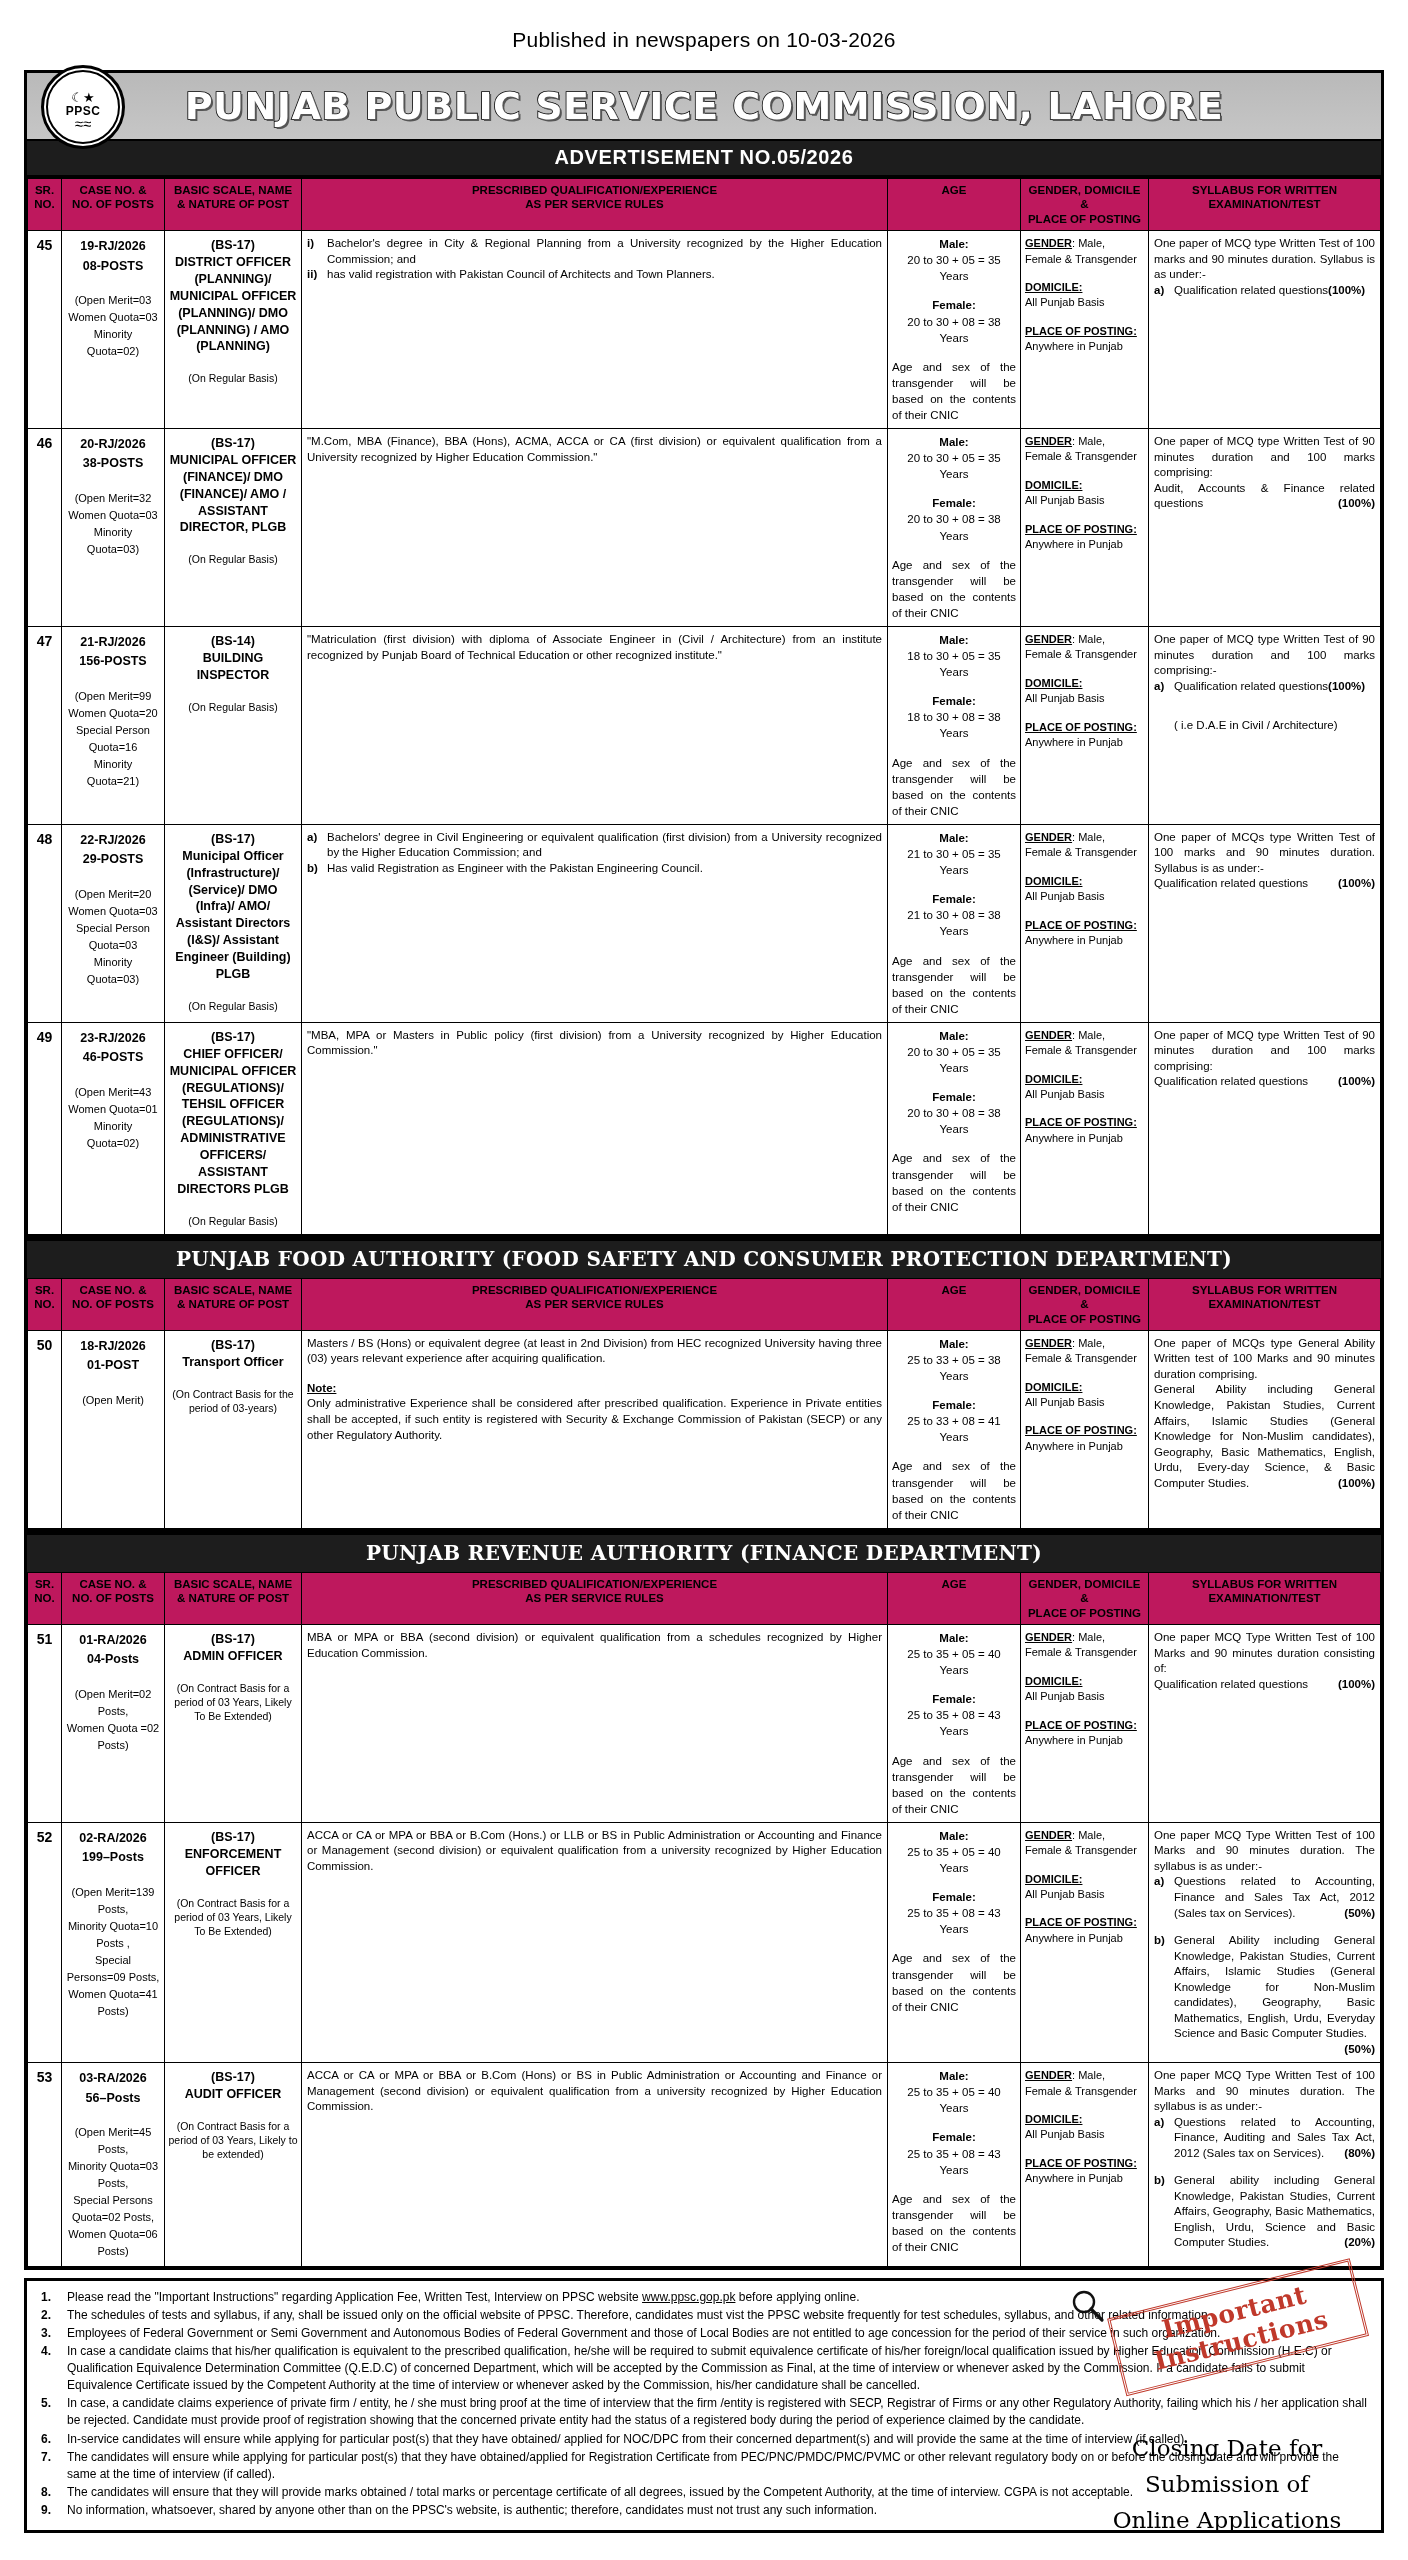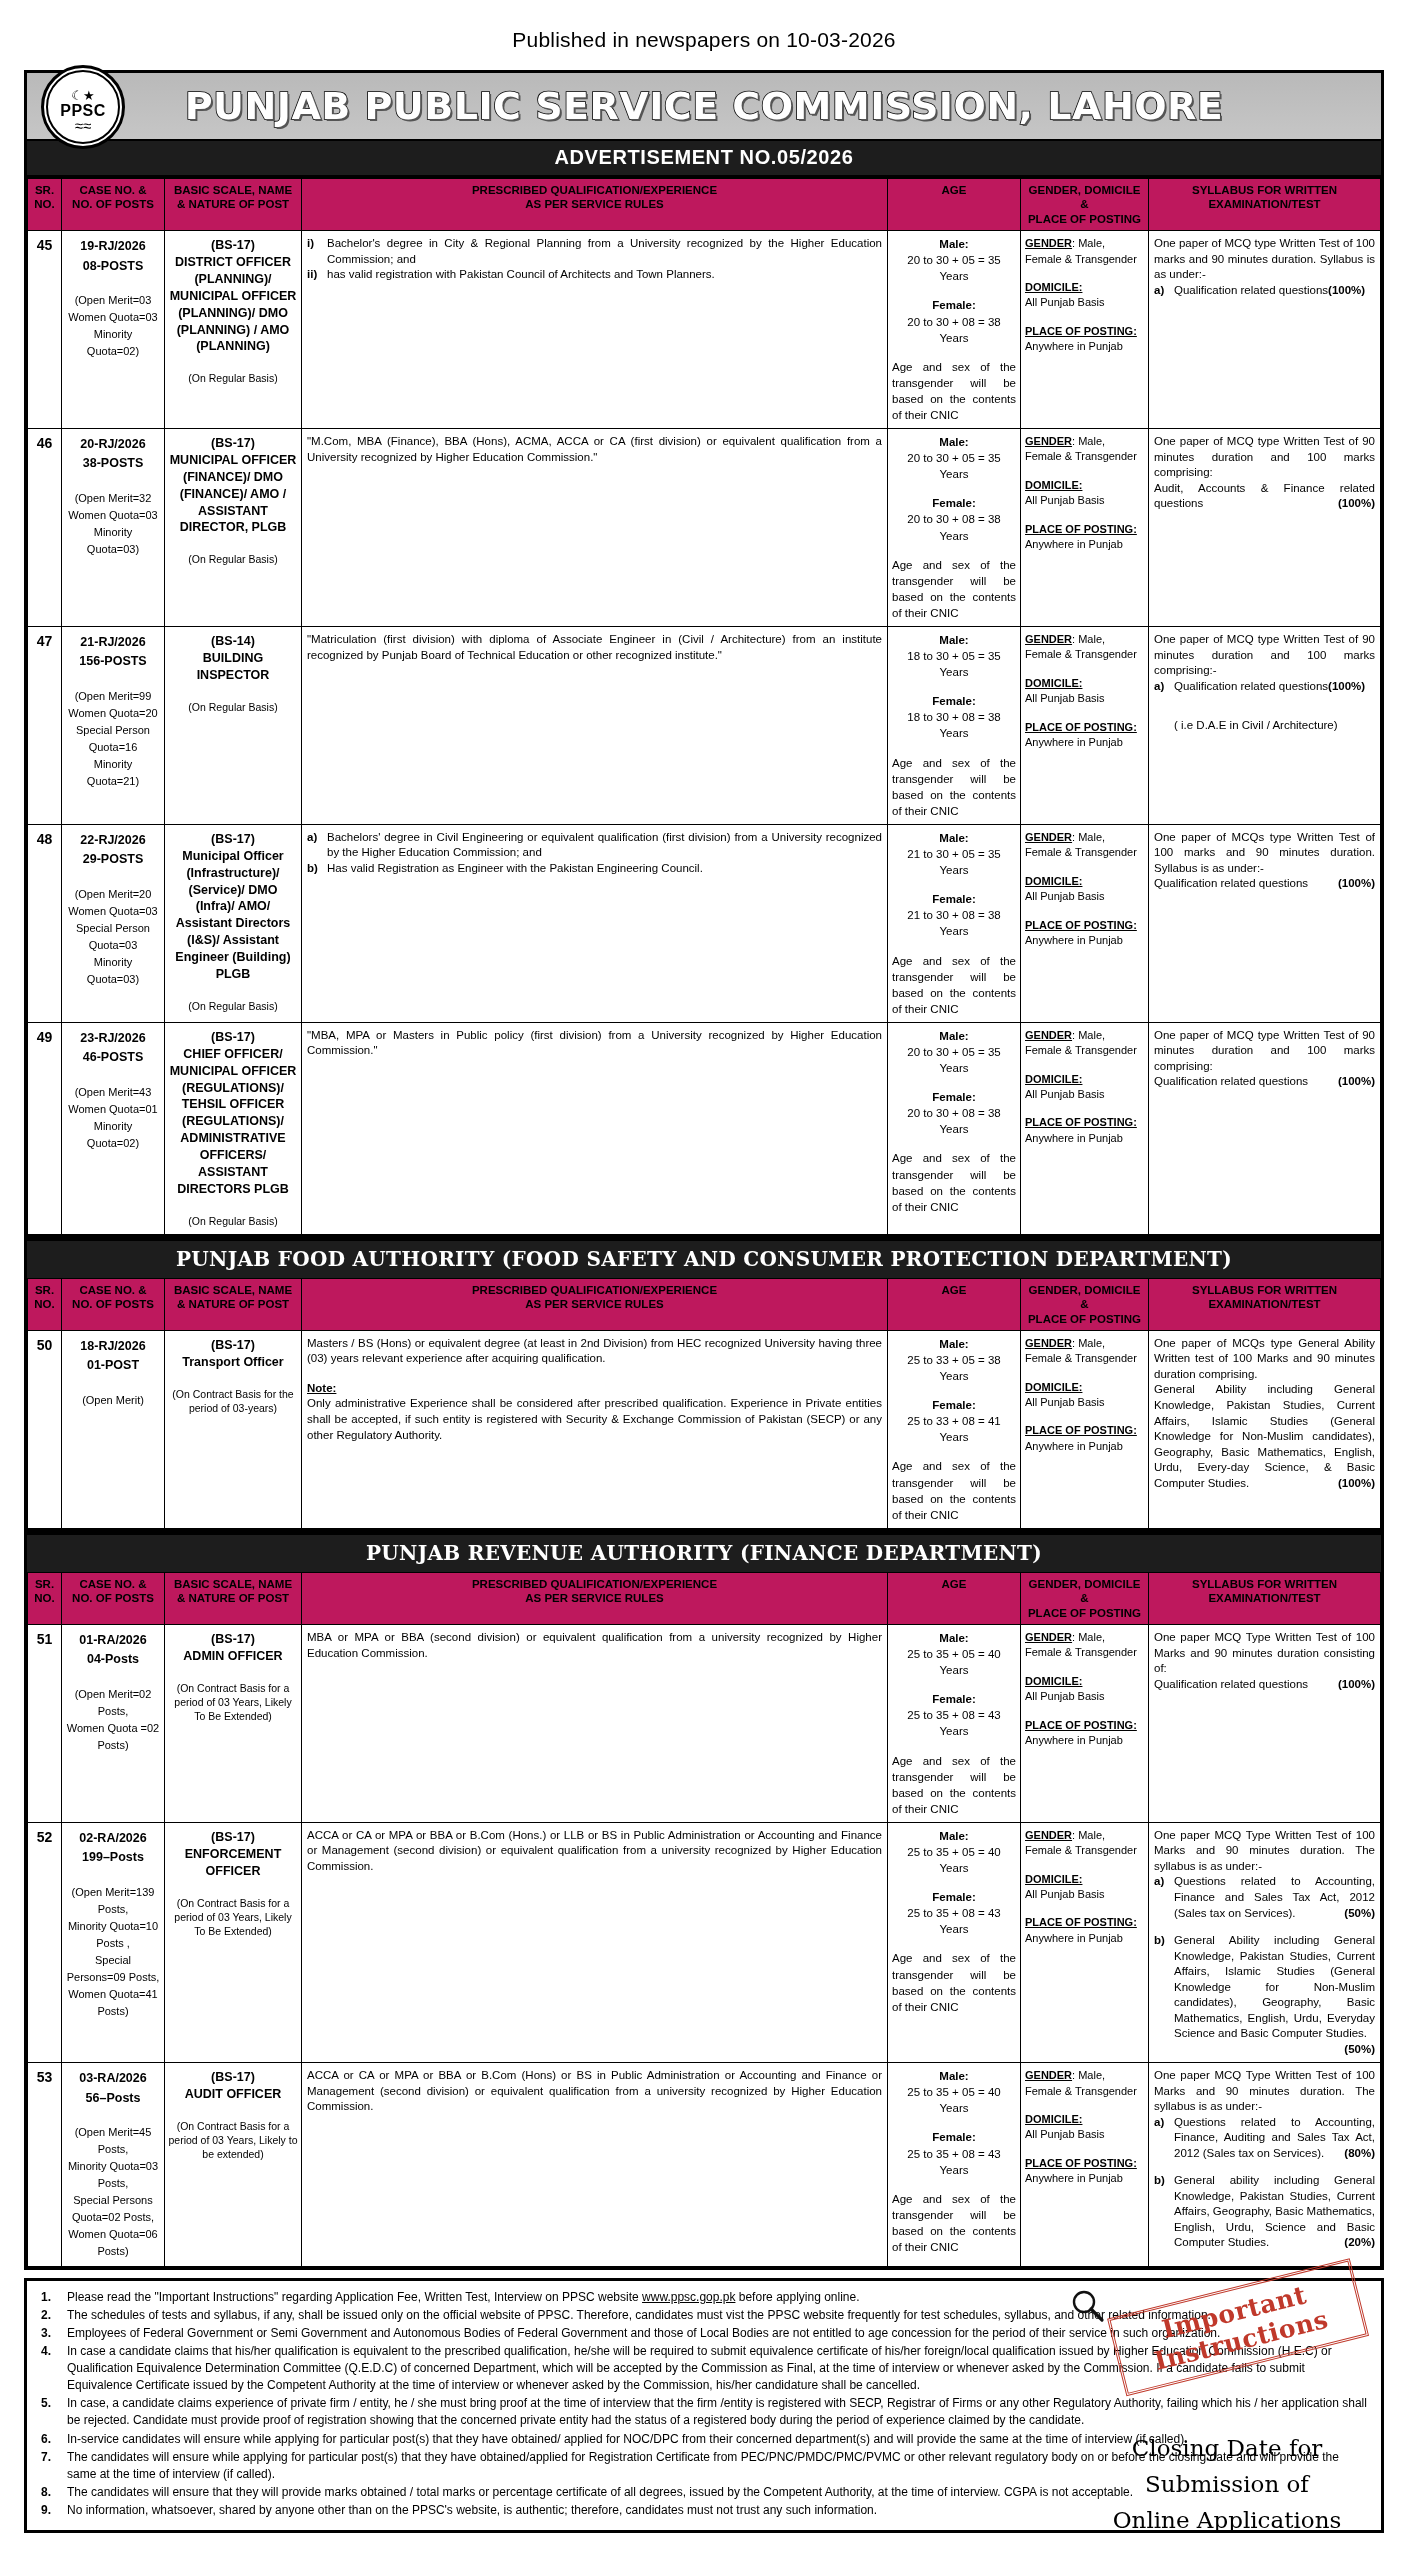--- a/index.html
+++ b/index.html
@@ -36,21 +36,21 @@
     font-weight:bold; font-size:20px; letter-spacing:.6px; padding:5px 0 6px;
   }
   .emblem {
     position:absolute; left:14px; top:-8px; width:84px; height:84px;
     border-radius:50%; background:#fff; border:3px solid #000;
     display:flex; align-items:center; justify-content:center; flex-direction:column;
     overflow:hidden; z-index:5;
   }
   .emblem .ring { position:absolute; width:74px; height:74px; border:2px solid #000; border-radius:50%; }
   .emblem .crescent { font-size:13px; line-height:1; margin-top:6px; }
-  .emblem .ppsc { font-size:16px; font-weight:bold; letter-spacing:.5px; }
+  .emblem .ppsc { font-size:12px; font-weight:bold; letter-spacing:.5px; }
   .emblem .waves { font-size:15px; line-height:.7; margin-top:1px; }
 
   
   .dept-banner {
     background:#1d1d1d; color:#fff; text-align:center;
     font-family:"DejaVu Serif", serif;
     font-weight:bold; font-size:20px; letter-spacing:.3px;
     padding:6px 0 7px; border-left:3px solid #000; border-right:3px solid #000;
   }
   .dept-banner.mid { border-top:3px solid #000; margin-top:0; }
@@ -460,21 +460,21 @@
         <div class="bold">01-RA/2026</div>
         <div class="bold">04-Posts</div>
         <div class="quota">(Open Merit=02 Posts,<br>Women Quota =02 Posts)</div>
       </td>
       <td class="post">
         <div>(BS-17)</div>
         <div>ADMIN OFFICER</div>
         <div class="basis">(On Contract Basis for a period of 03 Years, Likely To Be Extended)</div>
       </td>
       <td class="qual">
-                <div>MBA or MPA or BBA (second division) or equivalent qualification from a university recognized by Higher Education Commission.</div>
+                <div>MBA or MPA or BBA (second division) or equivalent qualification from a schedules recognized by Higher Education Commission.</div>
               </td>
       <td class="age">
         <div class="ctr">Male:</div>
         <div class="val">25 to 35 + 05 = 40 Years</div>
         <div class="gap"></div>
         <div class="ctr">Female:</div>
         <div class="val">25 to 35 + 08 = 43 Years</div>
         <div class="cnic">Age and sex of the transgender will be based on the contents of their CNIC</div>
       </td>
       <td class="gdp">

